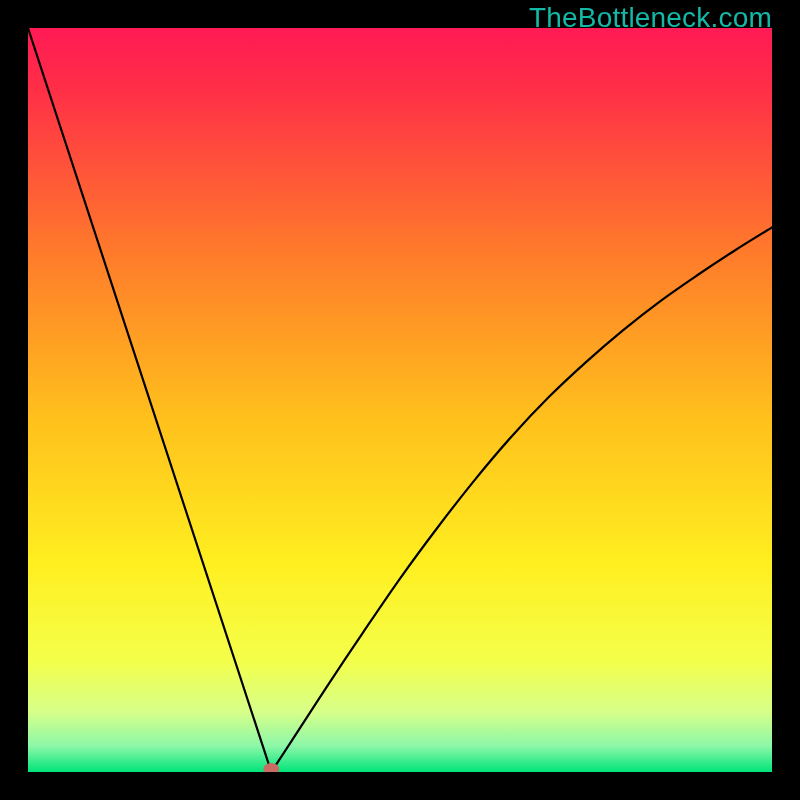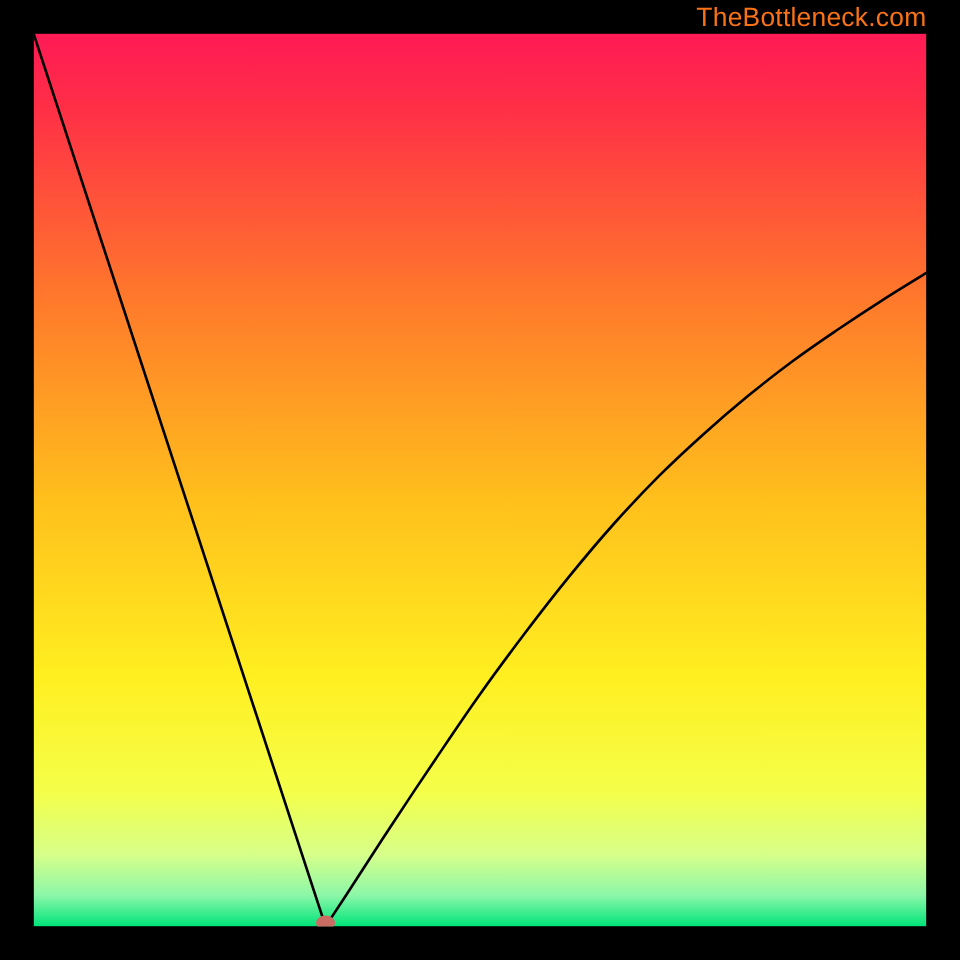--- a/index.html
+++ b/index.html
@@ -13,22 +13,22 @@
   }
   .wrap {
     position: relative;
     width: 800px;
     height: 800px;
   }
   .attribution {
     position: absolute;
     top: 2px;
     right: 28px;
-    color: #f97316;
-    font-size: 22px;
+    color: #14b8a6;
+    font-size: 28px;
     font-weight: 500;
     letter-spacing: 0.2px;
     z-index: 5;
   }
   .plot {
     position: absolute;
     left: 28px;
     top: 28px;
     width: 744px;
     height: 744px;

